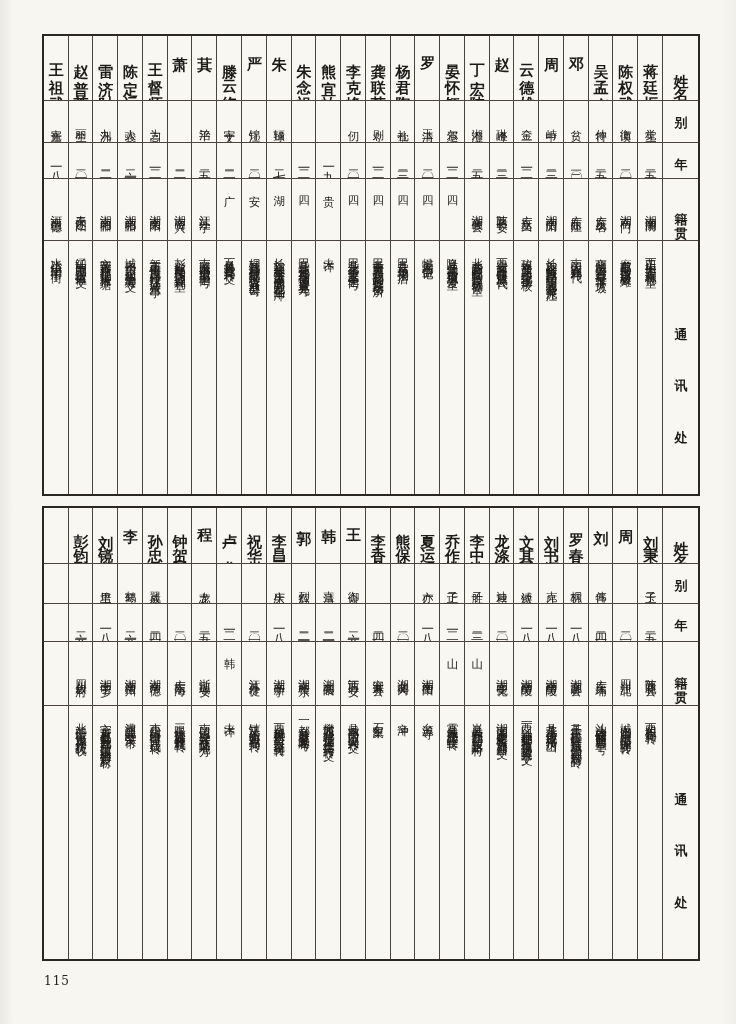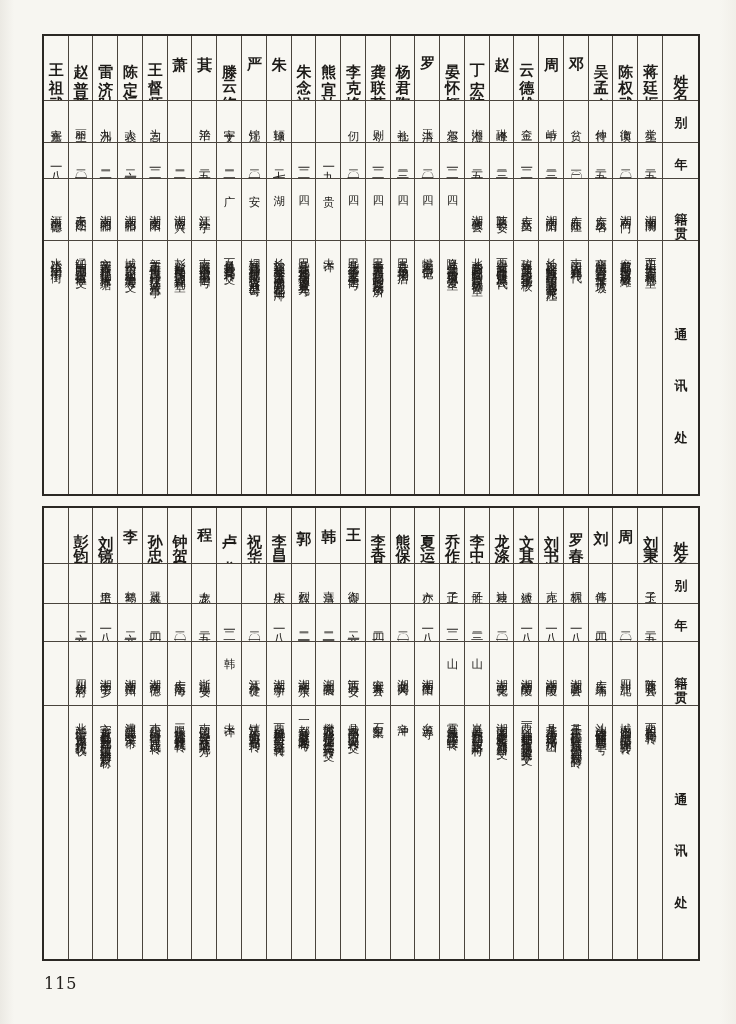--- a/index.html
+++ b/index.html
@@ -41,21 +41,21 @@
   .chars{letter-spacing:0;}
   .n2{justify-content:space-between;padding:9px 0;}
   .n3{justify-content:space-evenly;}
   .o2{justify-content:space-between;padding:7px 0;}
   .sp-name{justify-content:center;gap:13px;font-size:15px;}
   .sp-ends{justify-content:space-between;padding:5px 0;font-size:13px;}
   .sp-mid{justify-content:center;gap:14px;font-size:13px;}
   .sp-addr{justify-content:center;gap:52px;font-size:13px;padding-top:0;}
   .page-number{
     position:absolute;left:44px;top:974px;
-    font-size:16px;letter-spacing:1px;color:#24211d;
+    font-size:12px;letter-spacing:1px;color:#24211d;
   }
 </style>
 </head>
 <body>
 
 <div class="table t1">
   <div class="col header-col">
     <div class="cell name chars sp-name">
         <span>姓</span>
         <span>名</span>

